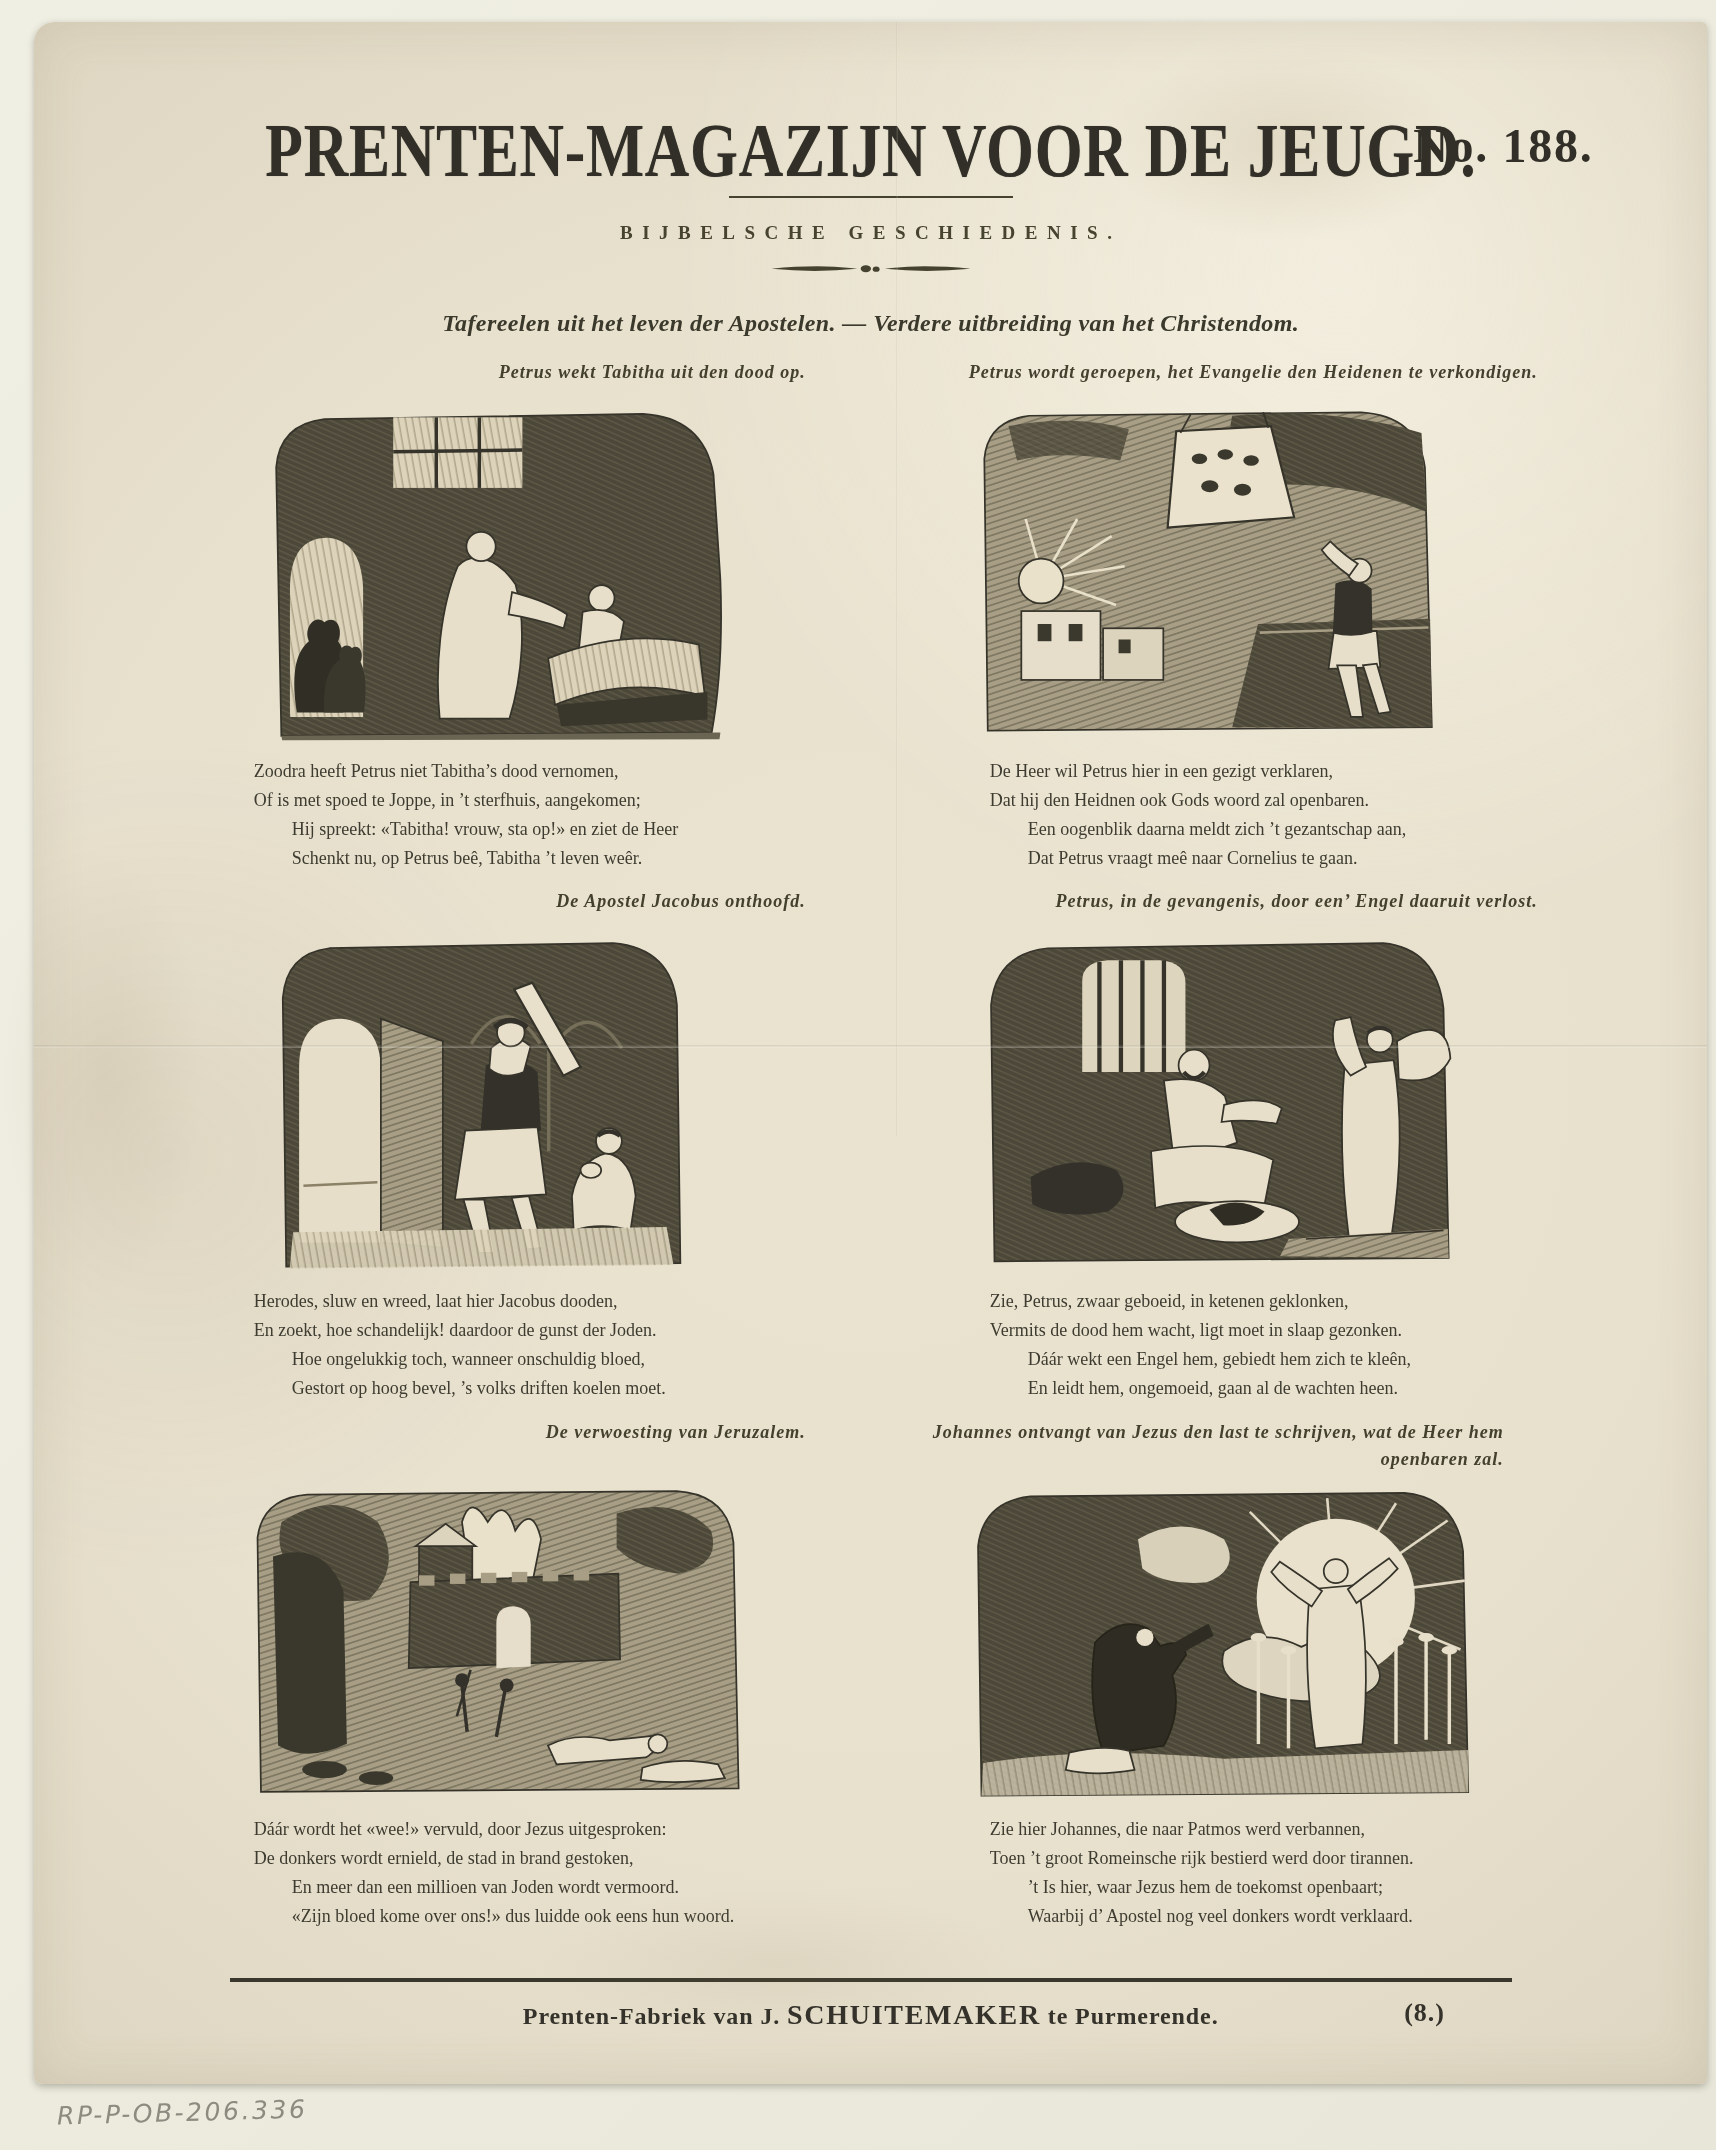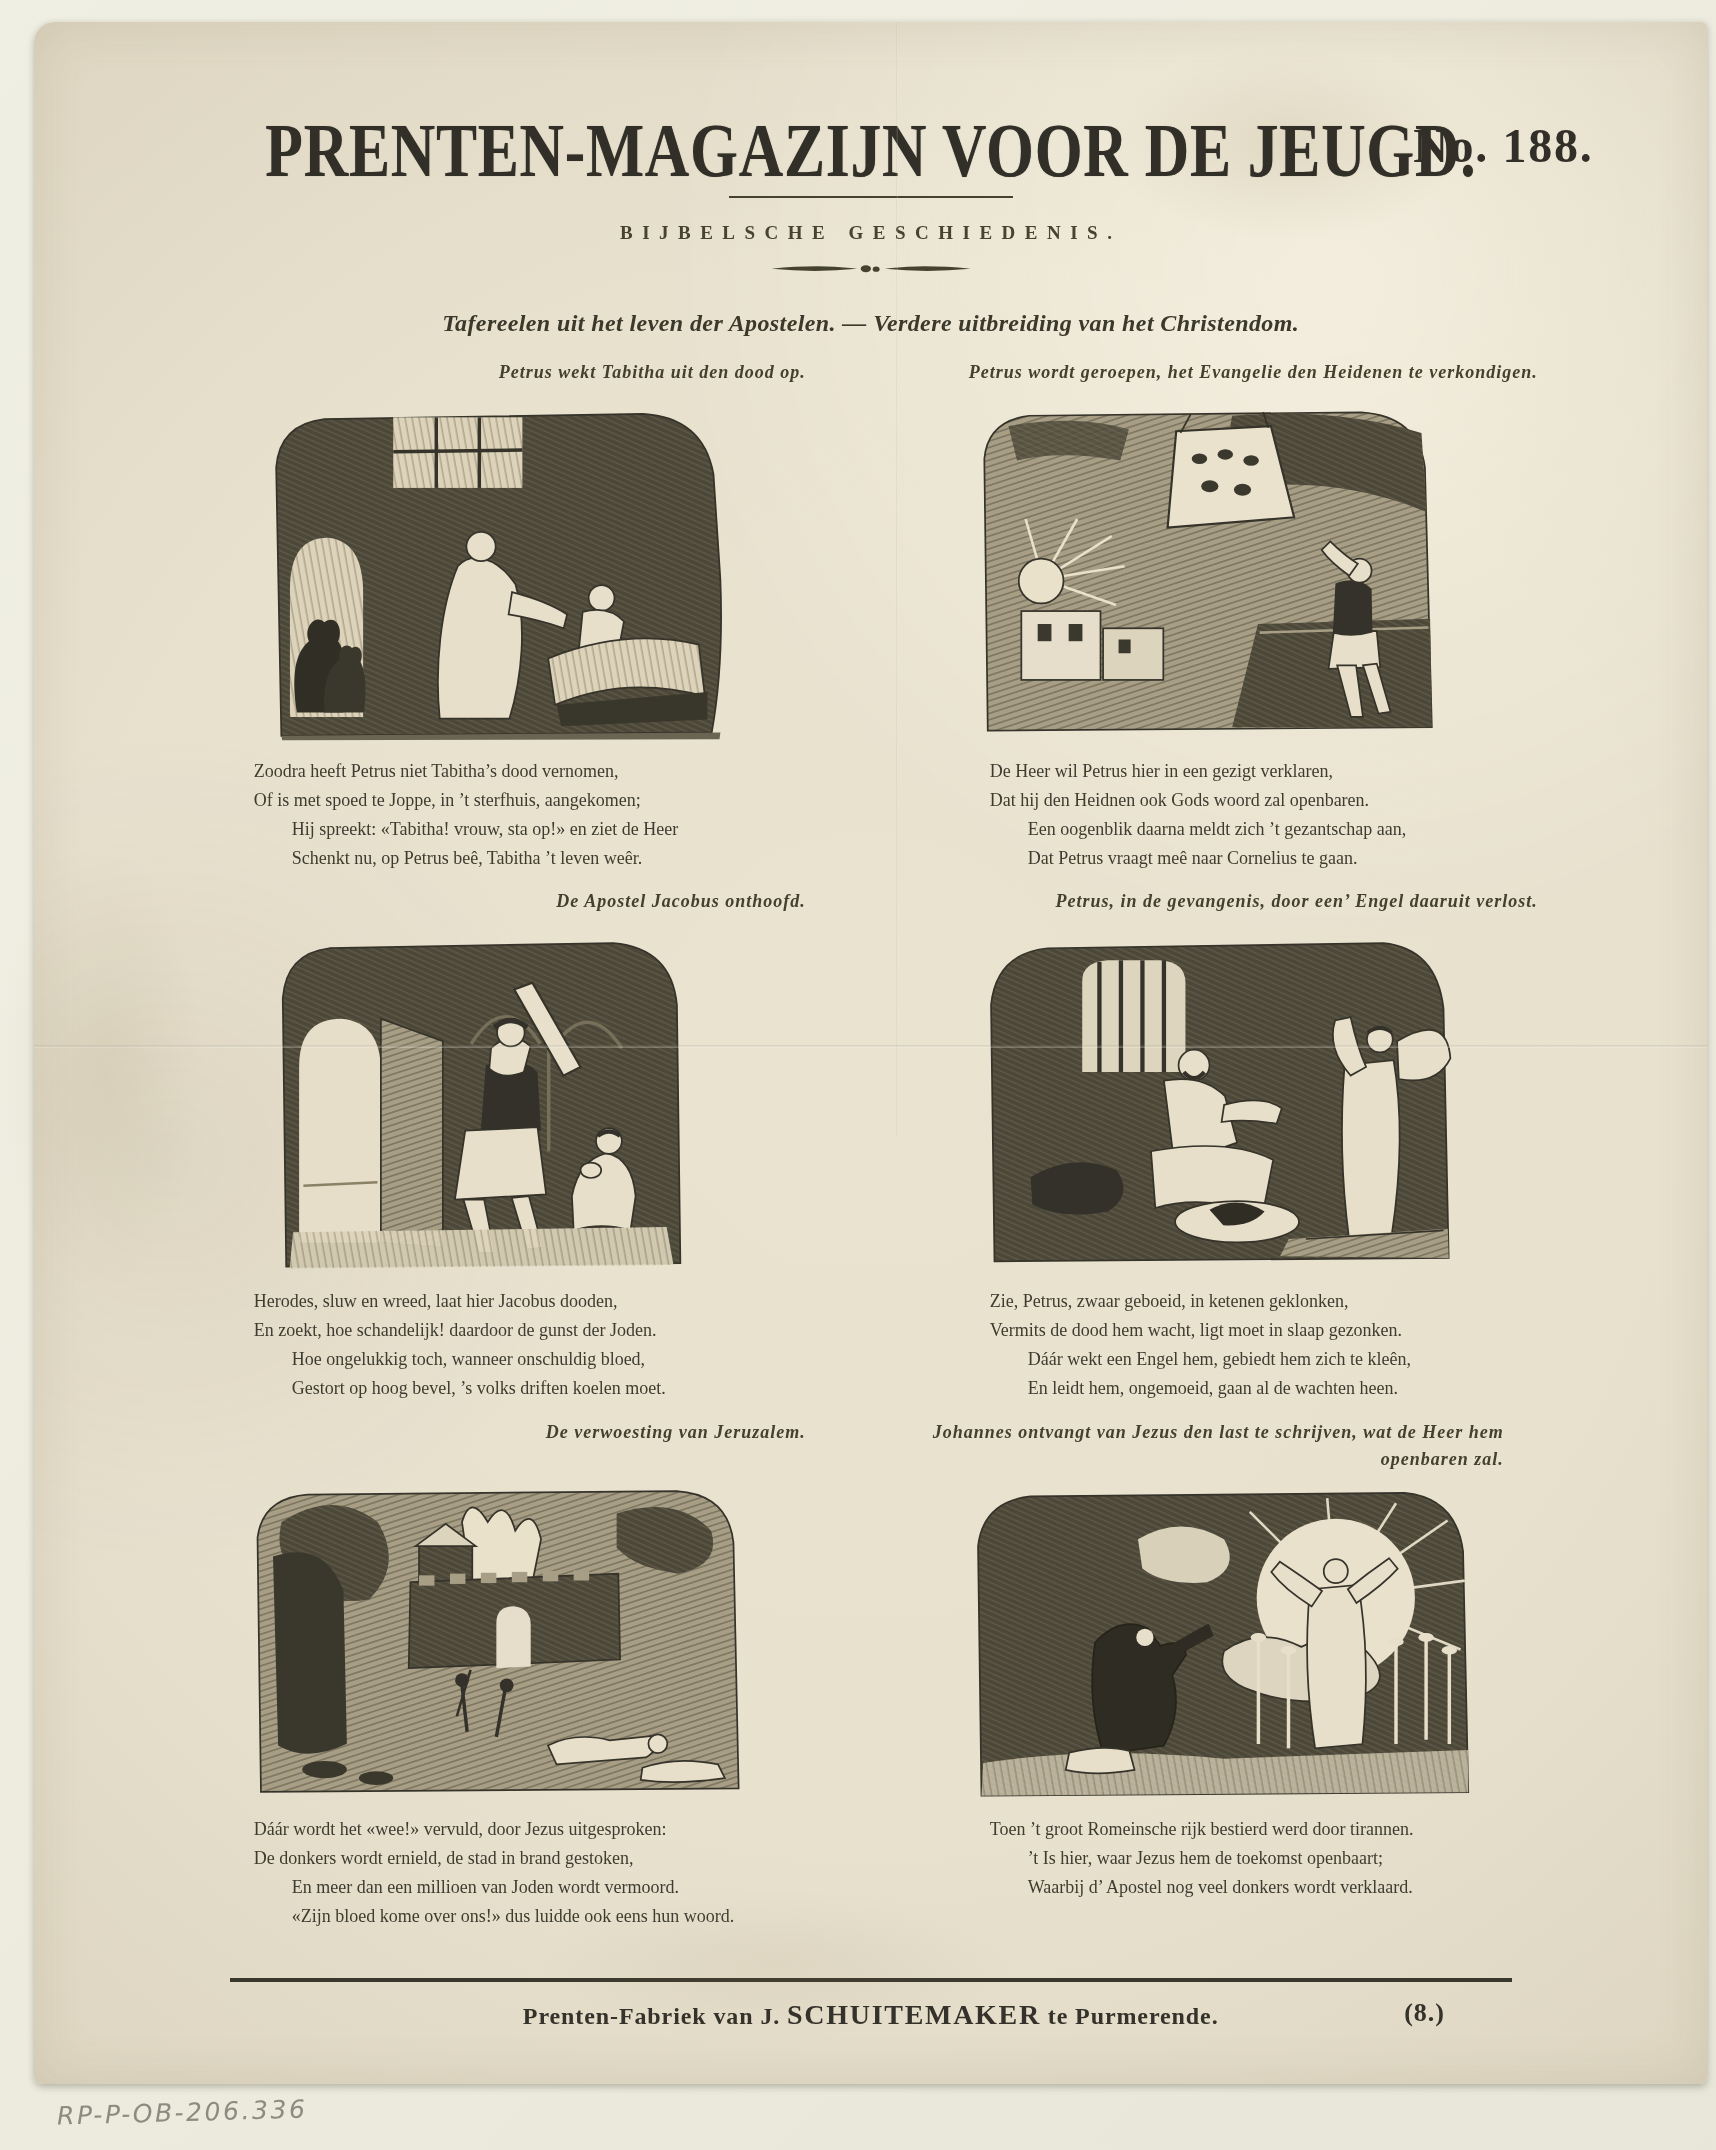--- a/index.html
+++ b/index.html
@@ -352,20 +352,21 @@
             <ellipse cx="562" cy="191" rx="9" ry="5"></ellipse>
           </g>
           <path d="M150,182 Q180,150 212,166 L226,186 Q252,176 256,196 L240,220 Q252,262 230,302 L160,312 Q140,252 150,182 Z" fill="#2e2c23" stroke="#262419" stroke-width="2"></path>
           <circle cx="208" cy="176" r="10" fill="#e7dfca"></circle>
           <path d="M226,192 Q262,170 282,160 L288,174 Q262,187 236,204 Z" fill="#2e2c23"></path>
           <path d="M20,322 Q150,302 300,317 L584,307 L584,356 L18,360 Z" fill="url(#wcLight)" opacity=".75"></path>
           <path d="M120,310 Q160,300 190,308 L196,330 Q150,338 116,330 Z" fill="#e7dfca" stroke="#35332a" stroke-width="2"></path>
         </svg>
       </div>
       <div class="verse">
+        <div class="vl">Zie hier Johannes, die naar Patmos werd verbannen,</div>
         <div class="vl">Toen ’t groot Romeinsche rijk bestierd werd door tirannen.</div>
         <div class="vl ind">’t Is hier, waar Jezus hem de toekomst openbaart;</div>
         <div class="vl ind">Waarbij d’ Apostel nog veel donkers wordt verklaard.</div>
       </div>
     </section>
   </main>
 
   <div class="footer-rule"></div>
   <div class="colophon">
     <span>Prenten-Fabriek van J.</span>

